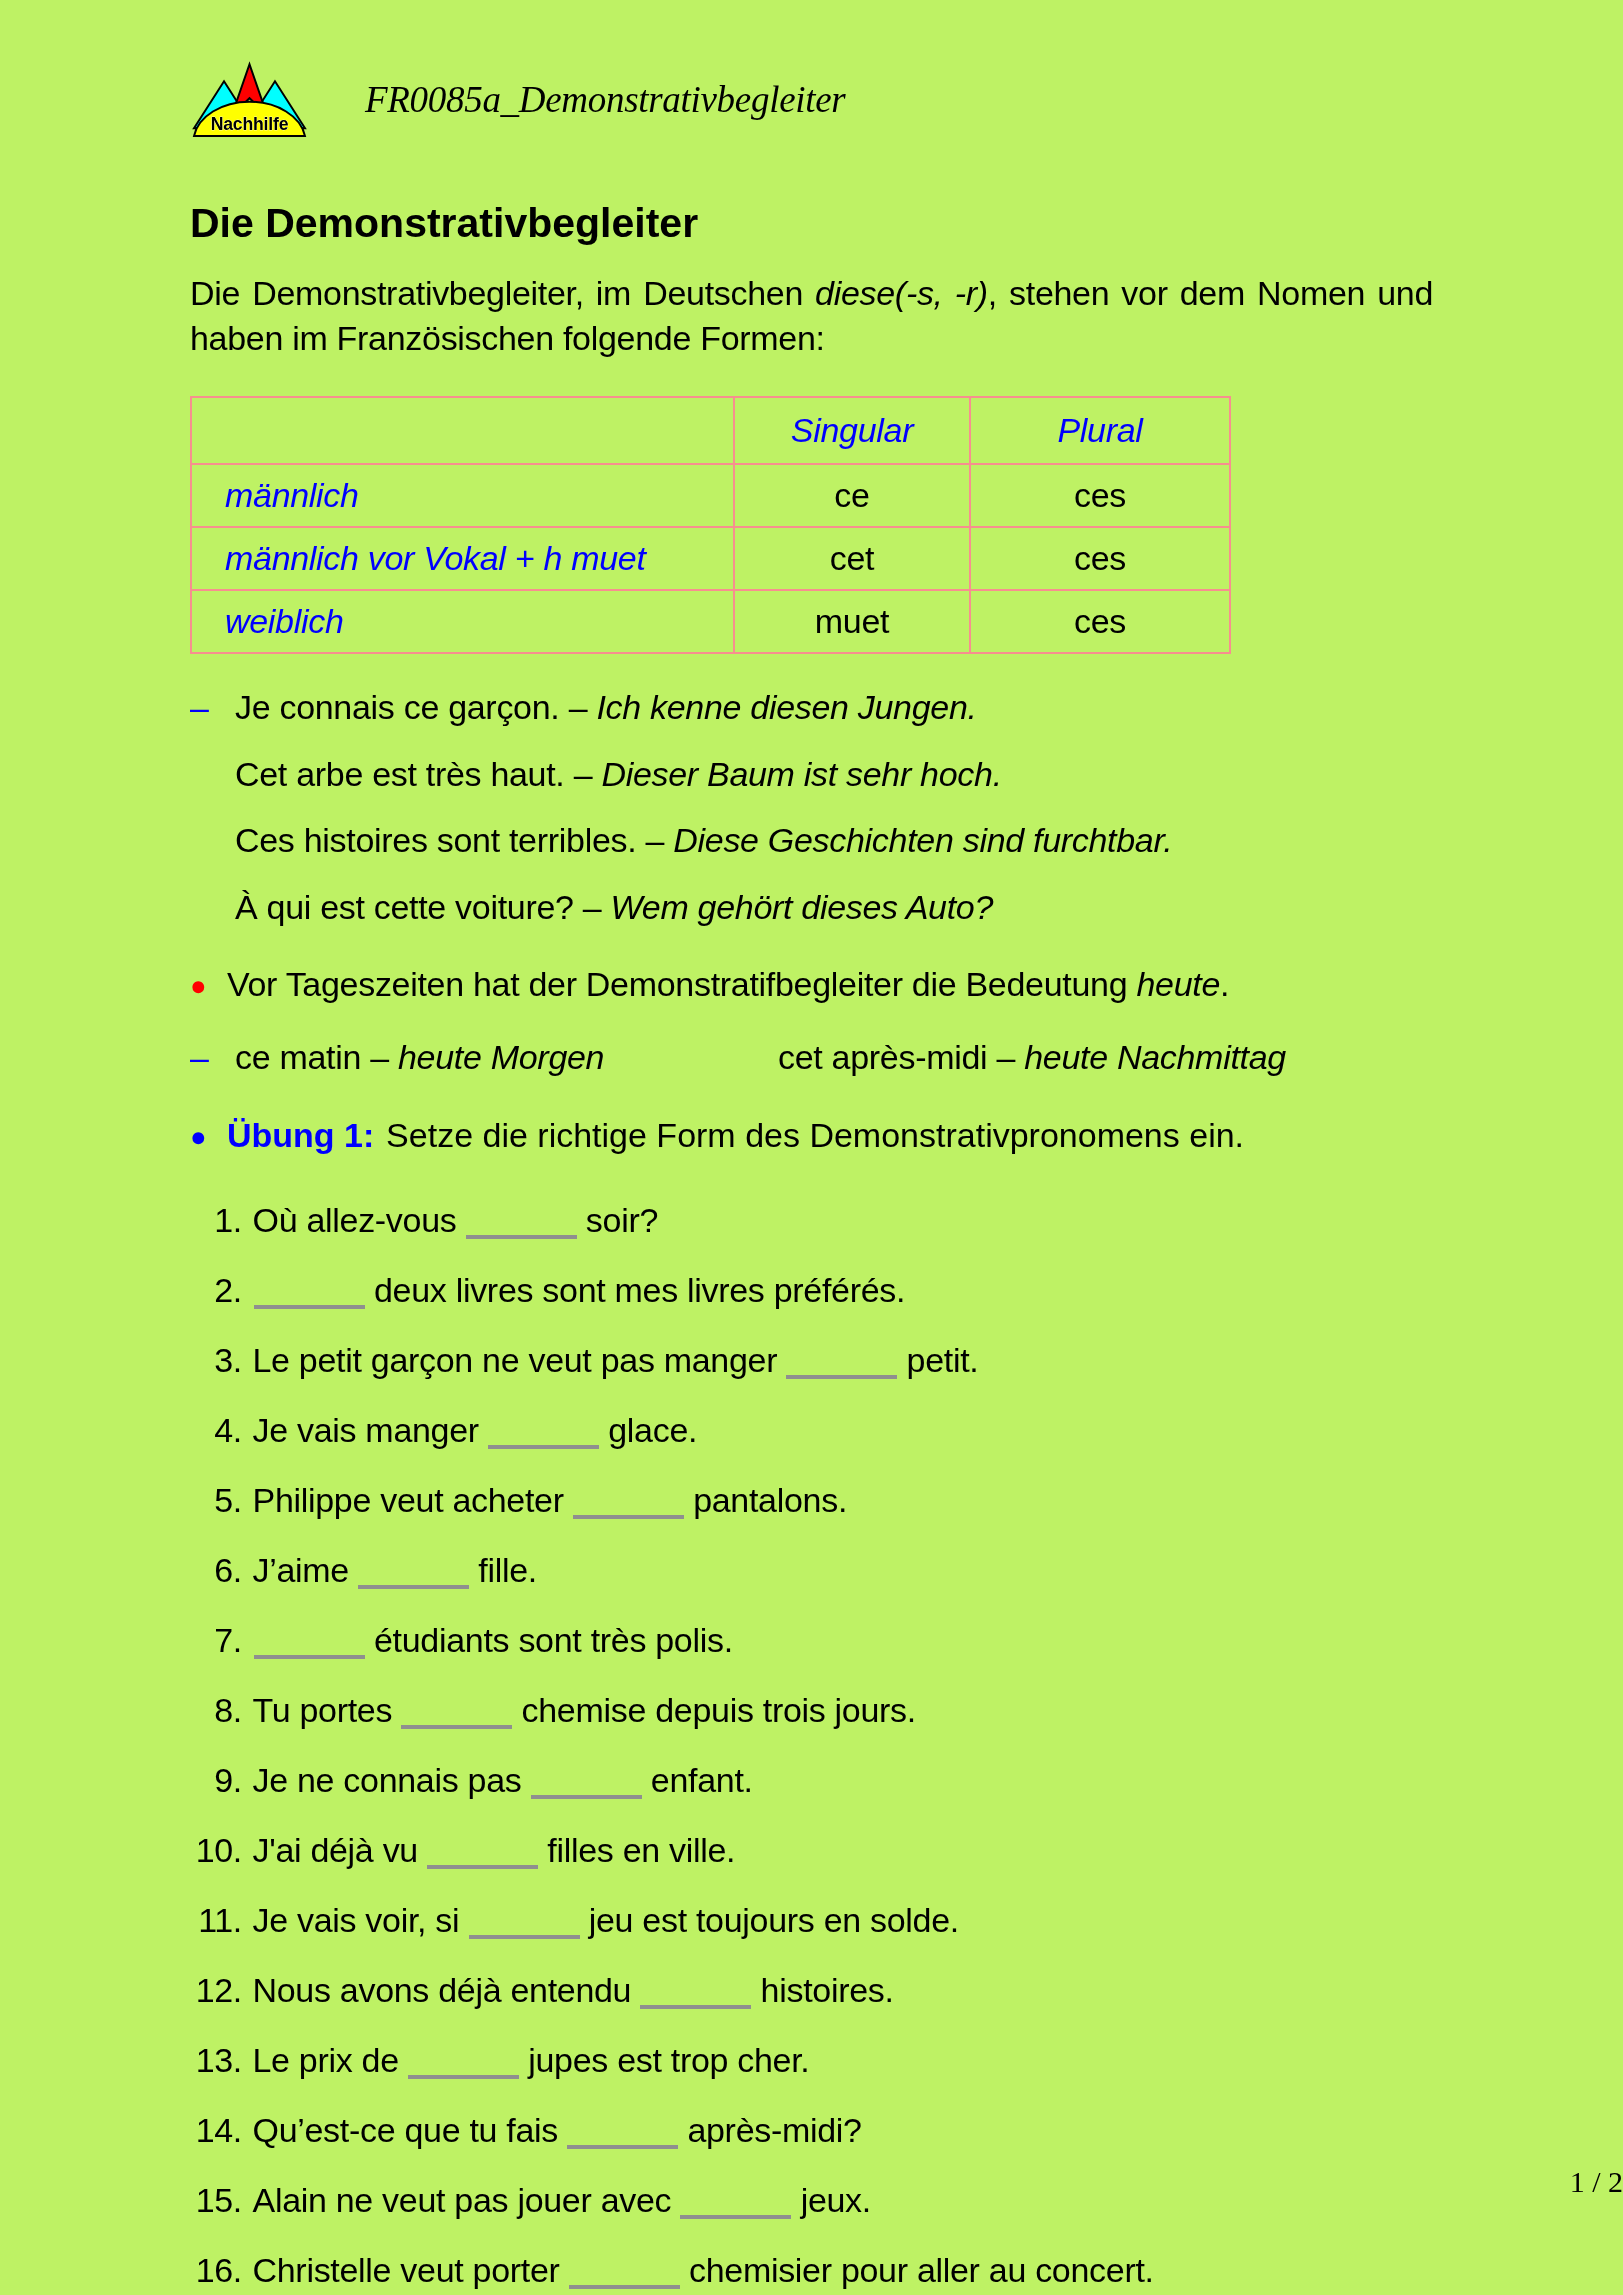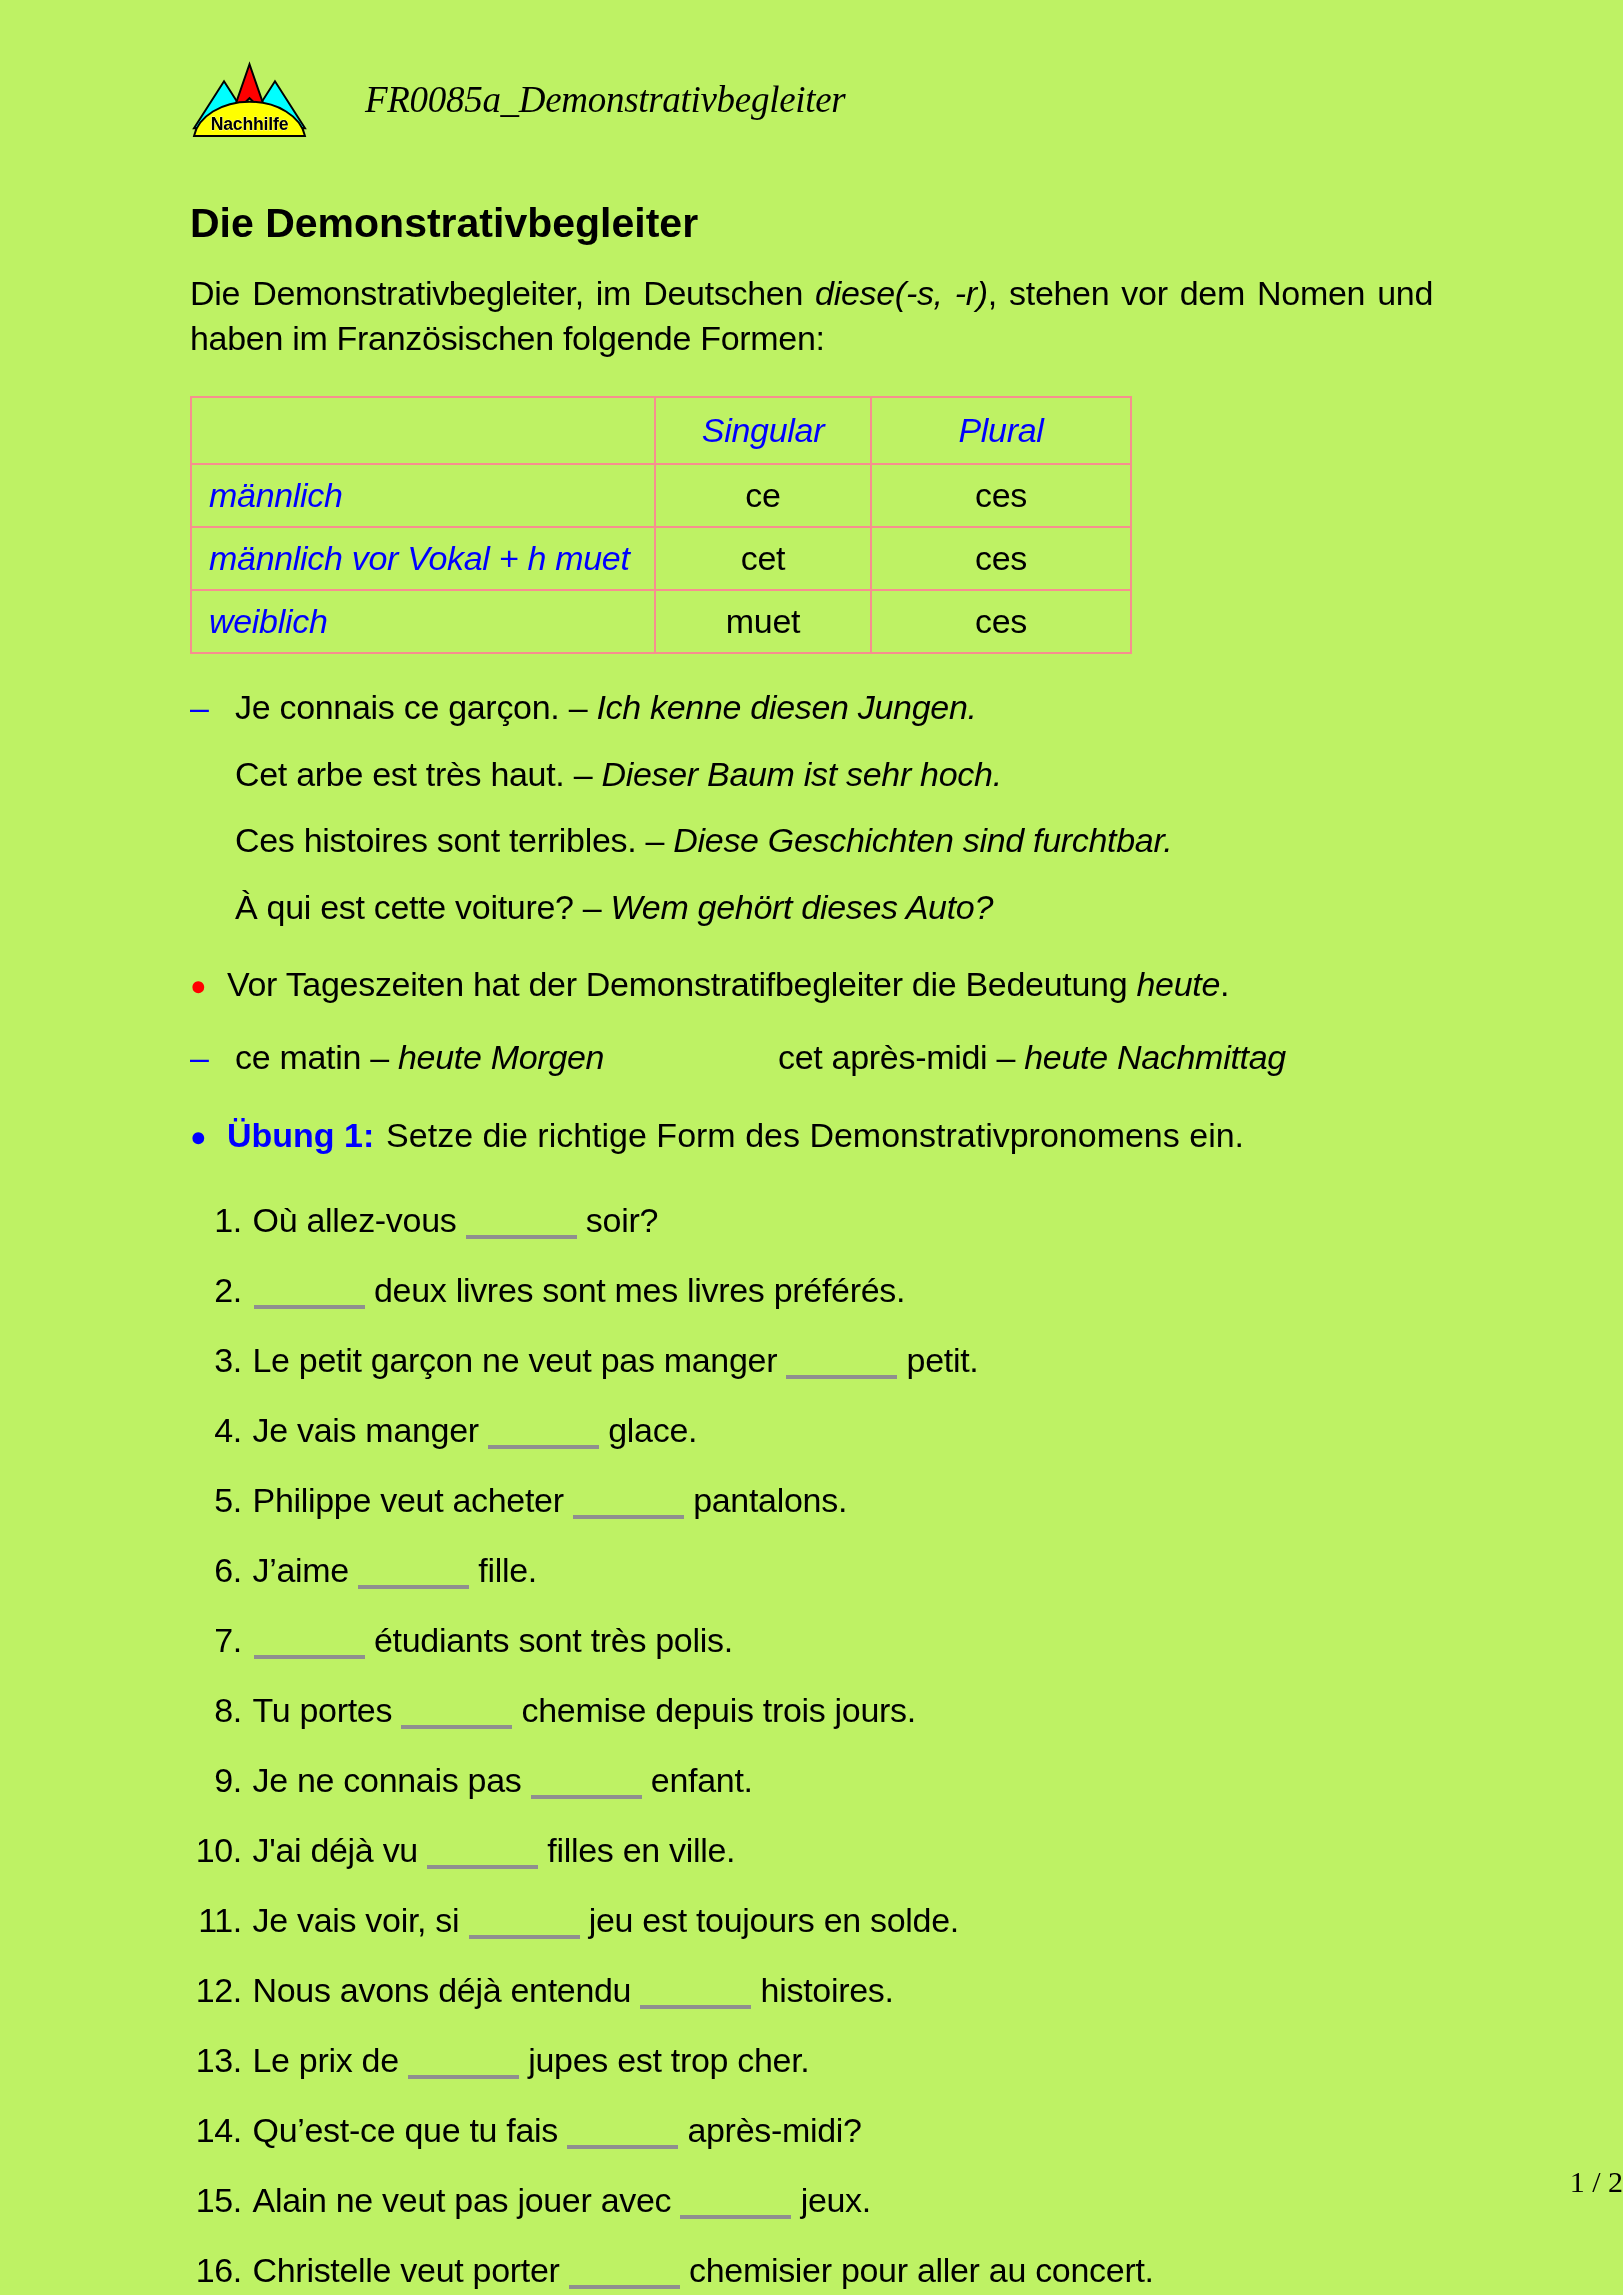--- a/index.html
+++ b/index.html
@@ -15,22 +15,22 @@
   
   .hdr{display:flex;align-items:center;gap:56px;height:82px;}
   .doc-code{font-family:"Liberation Serif",serif;font-style:italic;font-size:37px;}
   
   .title{font-size:41px;font-weight:bold;margin-top:60px;letter-spacing:0;}
   
   .intro{font-size:34px;line-height:1.35;text-align:justify;margin-top:23.6px;}
   
   table.forms{border-collapse:collapse;margin-top:34px;font-size:34px;}
   table.forms td{border:2.6px solid var(--table-border);vertical-align:middle;}
-  table.forms .c1{width:464px;text-align:left;padding-left:17px;color:var(--blue);font-style:italic;}
-  table.forms .c2{width:216px;text-align:center;}
+  table.forms .c1{width:543px;text-align:left;padding-left:33px;color:var(--blue);font-style:italic;}
+  table.forms .c2{width:236px;text-align:center;}
   table.forms .c3{width:260px;text-align:center;margin-left:12px;}
   table.forms tr.hd td{height:67px;color:var(--blue);font-style:italic;text-align:center;}
   table.forms tr.rw td{height:63px;}
   
   .examples{margin-top:34px;font-size:34px;}
   .ex-line{display:flex;margin-bottom:27.5px;}
   .bullet-col{width:45px;flex:none;}
   .dash{color:var(--blue);}
   .ital{font-style:italic;}
   

